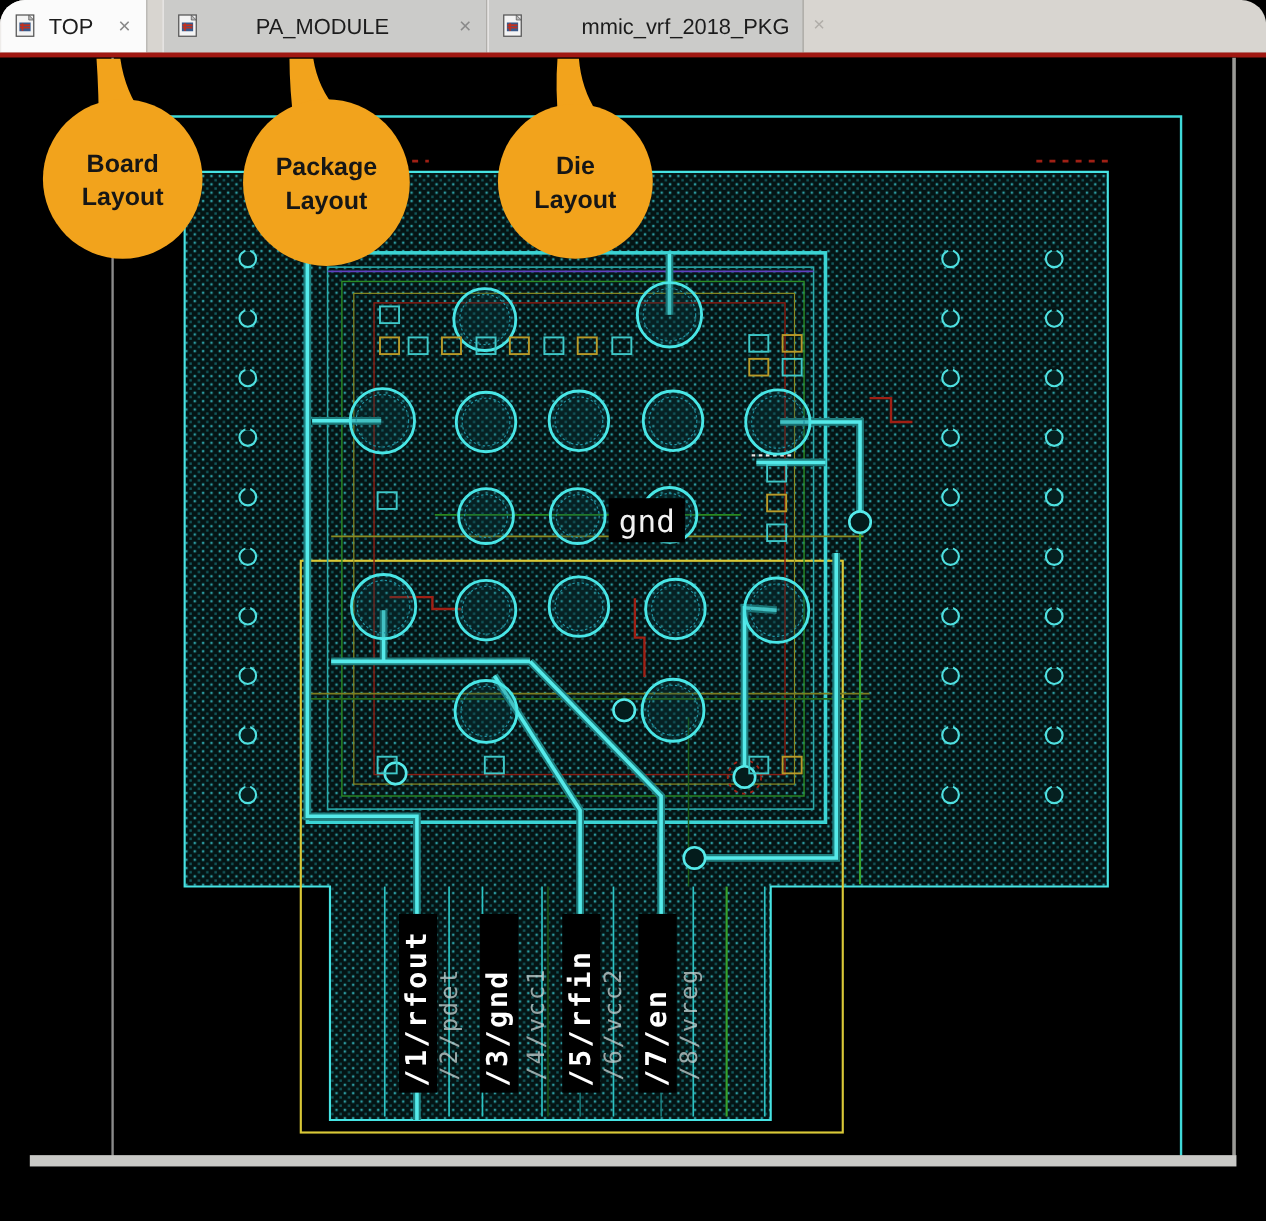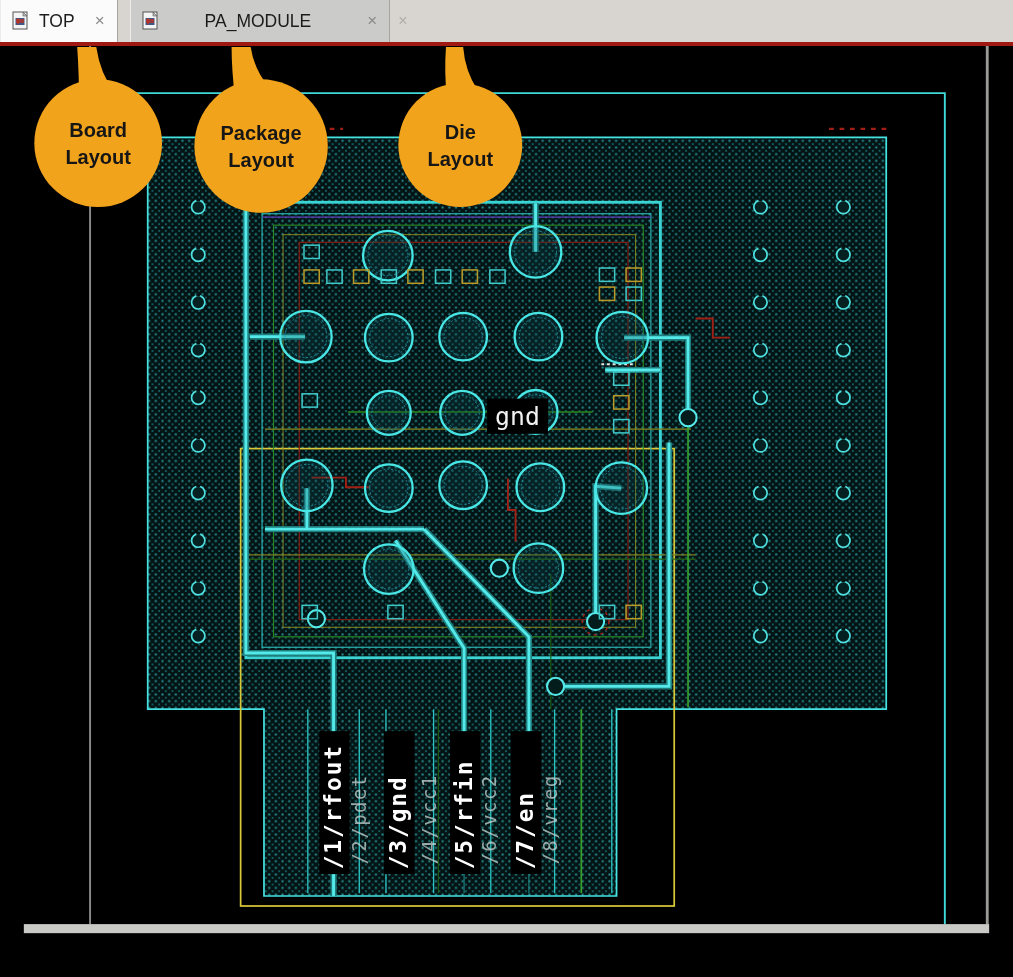--- a/index.html
+++ b/index.html
@@ -1,17 +1,17 @@
 <!DOCTYPE html>
 <html><head>
 <meta charset="utf-8">
 <style>
   html,body{margin:0;padding:0;background:#000;}
   .app{position:relative;width:1013px;height:977px;overflow:hidden;background:#000;
-       font-family:"Liberation Sans",sans-serif;}
+       font-family:"Liberation Sans",sans-serif;border-radius:20px;}
   .tabbar{position:absolute;left:0;top:0;width:1013px;height:42px;background:#d8d5d0;
           display:flex;align-items:stretch;border-bottom:1px solid #bdbab5;}
   .tab{display:flex;align-items:center;gap:8px;padding:0 10px;font-size:17.5px;color:#1c1c1c;
        border-right:1px solid #a8a5a0;border-left:1px solid #eeecea;cursor:default;}
   .tab.active{background:#fbfbfb;}
   .tab.inactive{background:#cbcbc9;gap:44px;}
   .tab .close{color:#8a8a8a;font-size:17px;margin-left:10px;padding:0 2px;}
   .overflow-x{display:flex;align-items:center;color:#b0ada8;font-size:16px;padding:0 8px;}
   .redline{position:absolute;left:0;top:42px;width:1013px;height:4px;background:#a01812;}
   .doc-icon{width:20px;height:20px;flex:0 0 auto;}
@@ -36,20 +36,29 @@
     </div>
     <div class="tab inactive" style="margin-left:12px;">
       <svg class="doc-icon" viewBox="0 0 20 20">
         <rect x="2" y="1" width="14" height="17" fill="#f4f4f4" stroke="#555"></rect>
         <path d="M12,1 L16,5 L12,5 Z" fill="#bbb" stroke="#555" stroke-width="0.6"></path>
         <rect x="4.5" y="7" width="9" height="7" fill="#3a5a8a"></rect>
         <path d="M5,9 h8 M5,11 h8 M7,7.5 v6" stroke="#c03020" stroke-width="1.4"></path>
       </svg>
       <span>PA_MODULE</span>
       <span class="close">×</span>
+    </div>
+    <div class="tab inactive">
+      <svg class="doc-icon" viewBox="0 0 20 20">
+        <rect x="2" y="1" width="14" height="17" fill="#f4f4f4" stroke="#555"></rect>
+        <path d="M12,1 L16,5 L12,5 Z" fill="#bbb" stroke="#555" stroke-width="0.6"></path>
+        <rect x="4.5" y="7" width="9" height="7" fill="#3a5a8a"></rect>
+        <path d="M5,9 h8 M5,11 h8 M7,7.5 v6" stroke="#c03020" stroke-width="1.4"></path>
+      </svg>
+      <span>mmic_vrf_2018_PKG</span>
     </div>
     <div class="overflow-x">×</div>
   </div>
   <div class="redline"></div>
 
   <svg id="cv" style="position:absolute;left:0;top:46px;" width="1013" height="931" viewBox="0 46 1013 977">
     <defs>
       <pattern id="hz" width="7" height="7" patternUnits="userSpaceOnUse">
         <rect width="7" height="7" fill="#041414"></rect>
         <rect x="1" y="1" width="2" height="2" fill="#135a5e"></rect>

